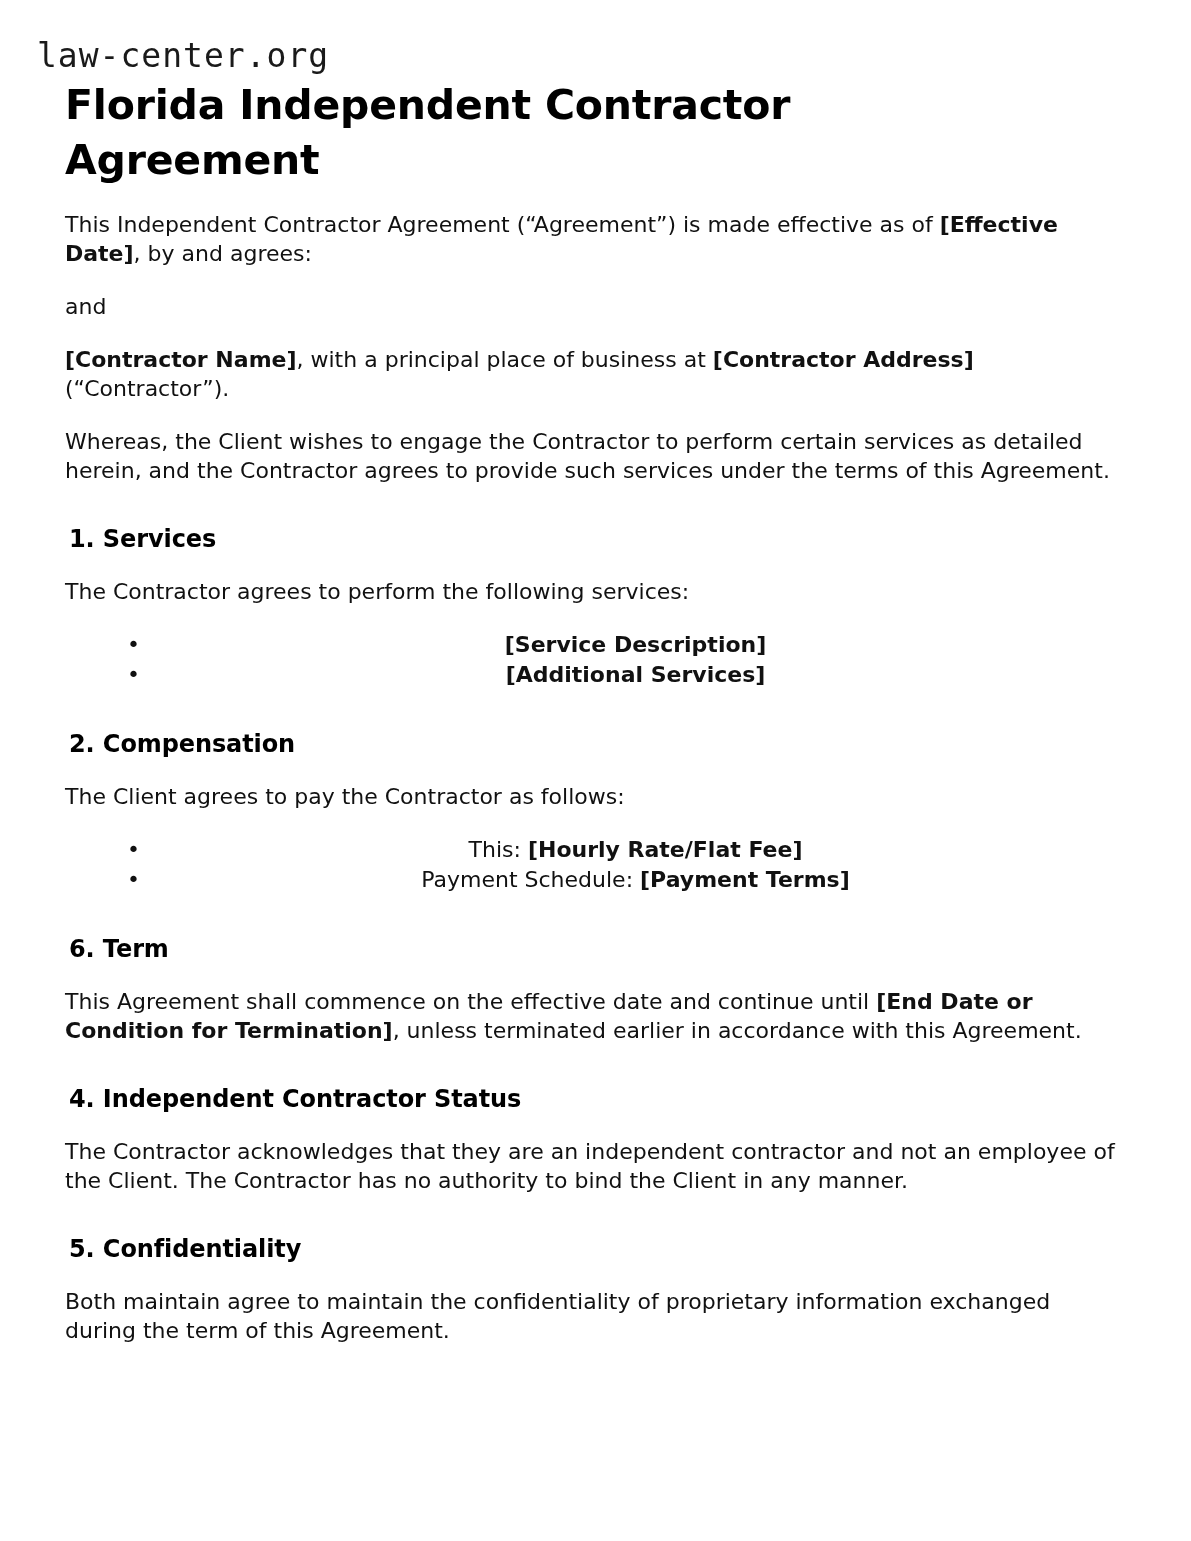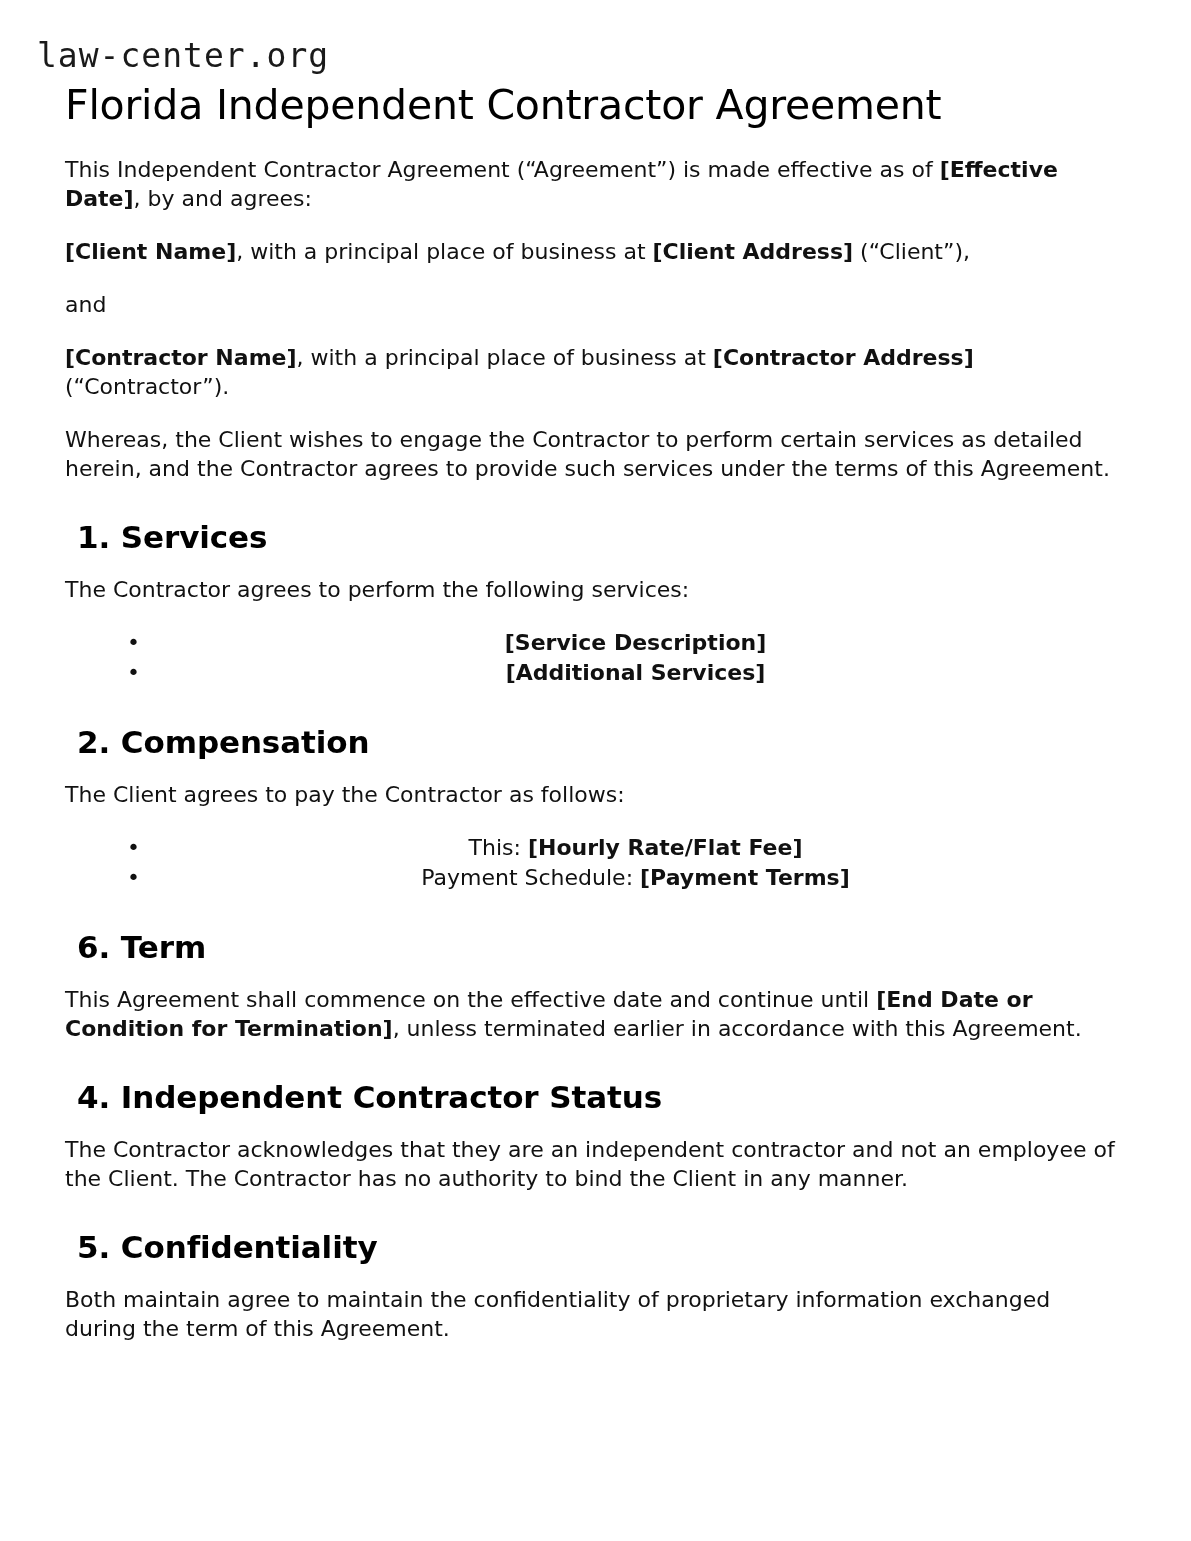--- a/index.html
+++ b/index.html
@@ -31,31 +31,31 @@
     font-weight: 400;
     margin: 0 0 2px 0;
     white-space: nowrap;
   }
   .body-indent {
     padding-left: 28px;
   }
   h1.doc-title {
     font-size: 41px;
     line-height: 55px;
-    font-weight: 400;
+    font-weight: 700;
     margin: 0 0 22px 0;
     letter-spacing: -0.2px;
     color: #000;
     max-width: 900px;
   }
   h2.section-title {
-    font-size: 31px;
+    font-size: 24px;
     line-height: 40px;
     font-weight: 700;
-    margin: 34px 0 18px 12px;
+    margin: 34px 0 18px 4px;
     letter-spacing: -0.1px;
     color: #000;
   }
   p.para {
     font-size: 22px;
     line-height: 29px;
     margin: 0 0 24px 0;
     color: #111;
     max-width: 1058px;
   }
@@ -91,21 +91,20 @@
 <div class="page">
 
   <div class="site-name">law-center.org</div>
 
   <div class="body-indent">
 
     <h1 class="doc-title">Florida Independent Contractor Agreement</h1>
 
     <p class="para"><span>This Independent Contractor Agreement (“Agreement”) is made effective as of </span><span class="b">[Effective Date]</span><span>, by and agrees:</span></p>
 
-    <p class="para"><span class="b">[Client Name]</span><span>, with a principal place of business at </span><span class="b">[Client Address]</span><span> (“Client”),</span></p>
 
     <p class="para">and</p>
 
     <p class="para"><span class="b">[Contractor Name]</span><span>, with a principal place of business at </span><span class="b">[Contractor Address]</span><span> (“Contractor”).</span></p>
 
     <p class="para">Whereas, the Client wishes to engage the Contractor to perform certain services as detailed herein, and the Contractor agrees to provide such services under the terms of this Agreement.</p>
 
     <div class="section-block">
       <h2 class="section-title">1. Services</h2>
       <p class="para">The Contractor agrees to perform the following services:</p>

